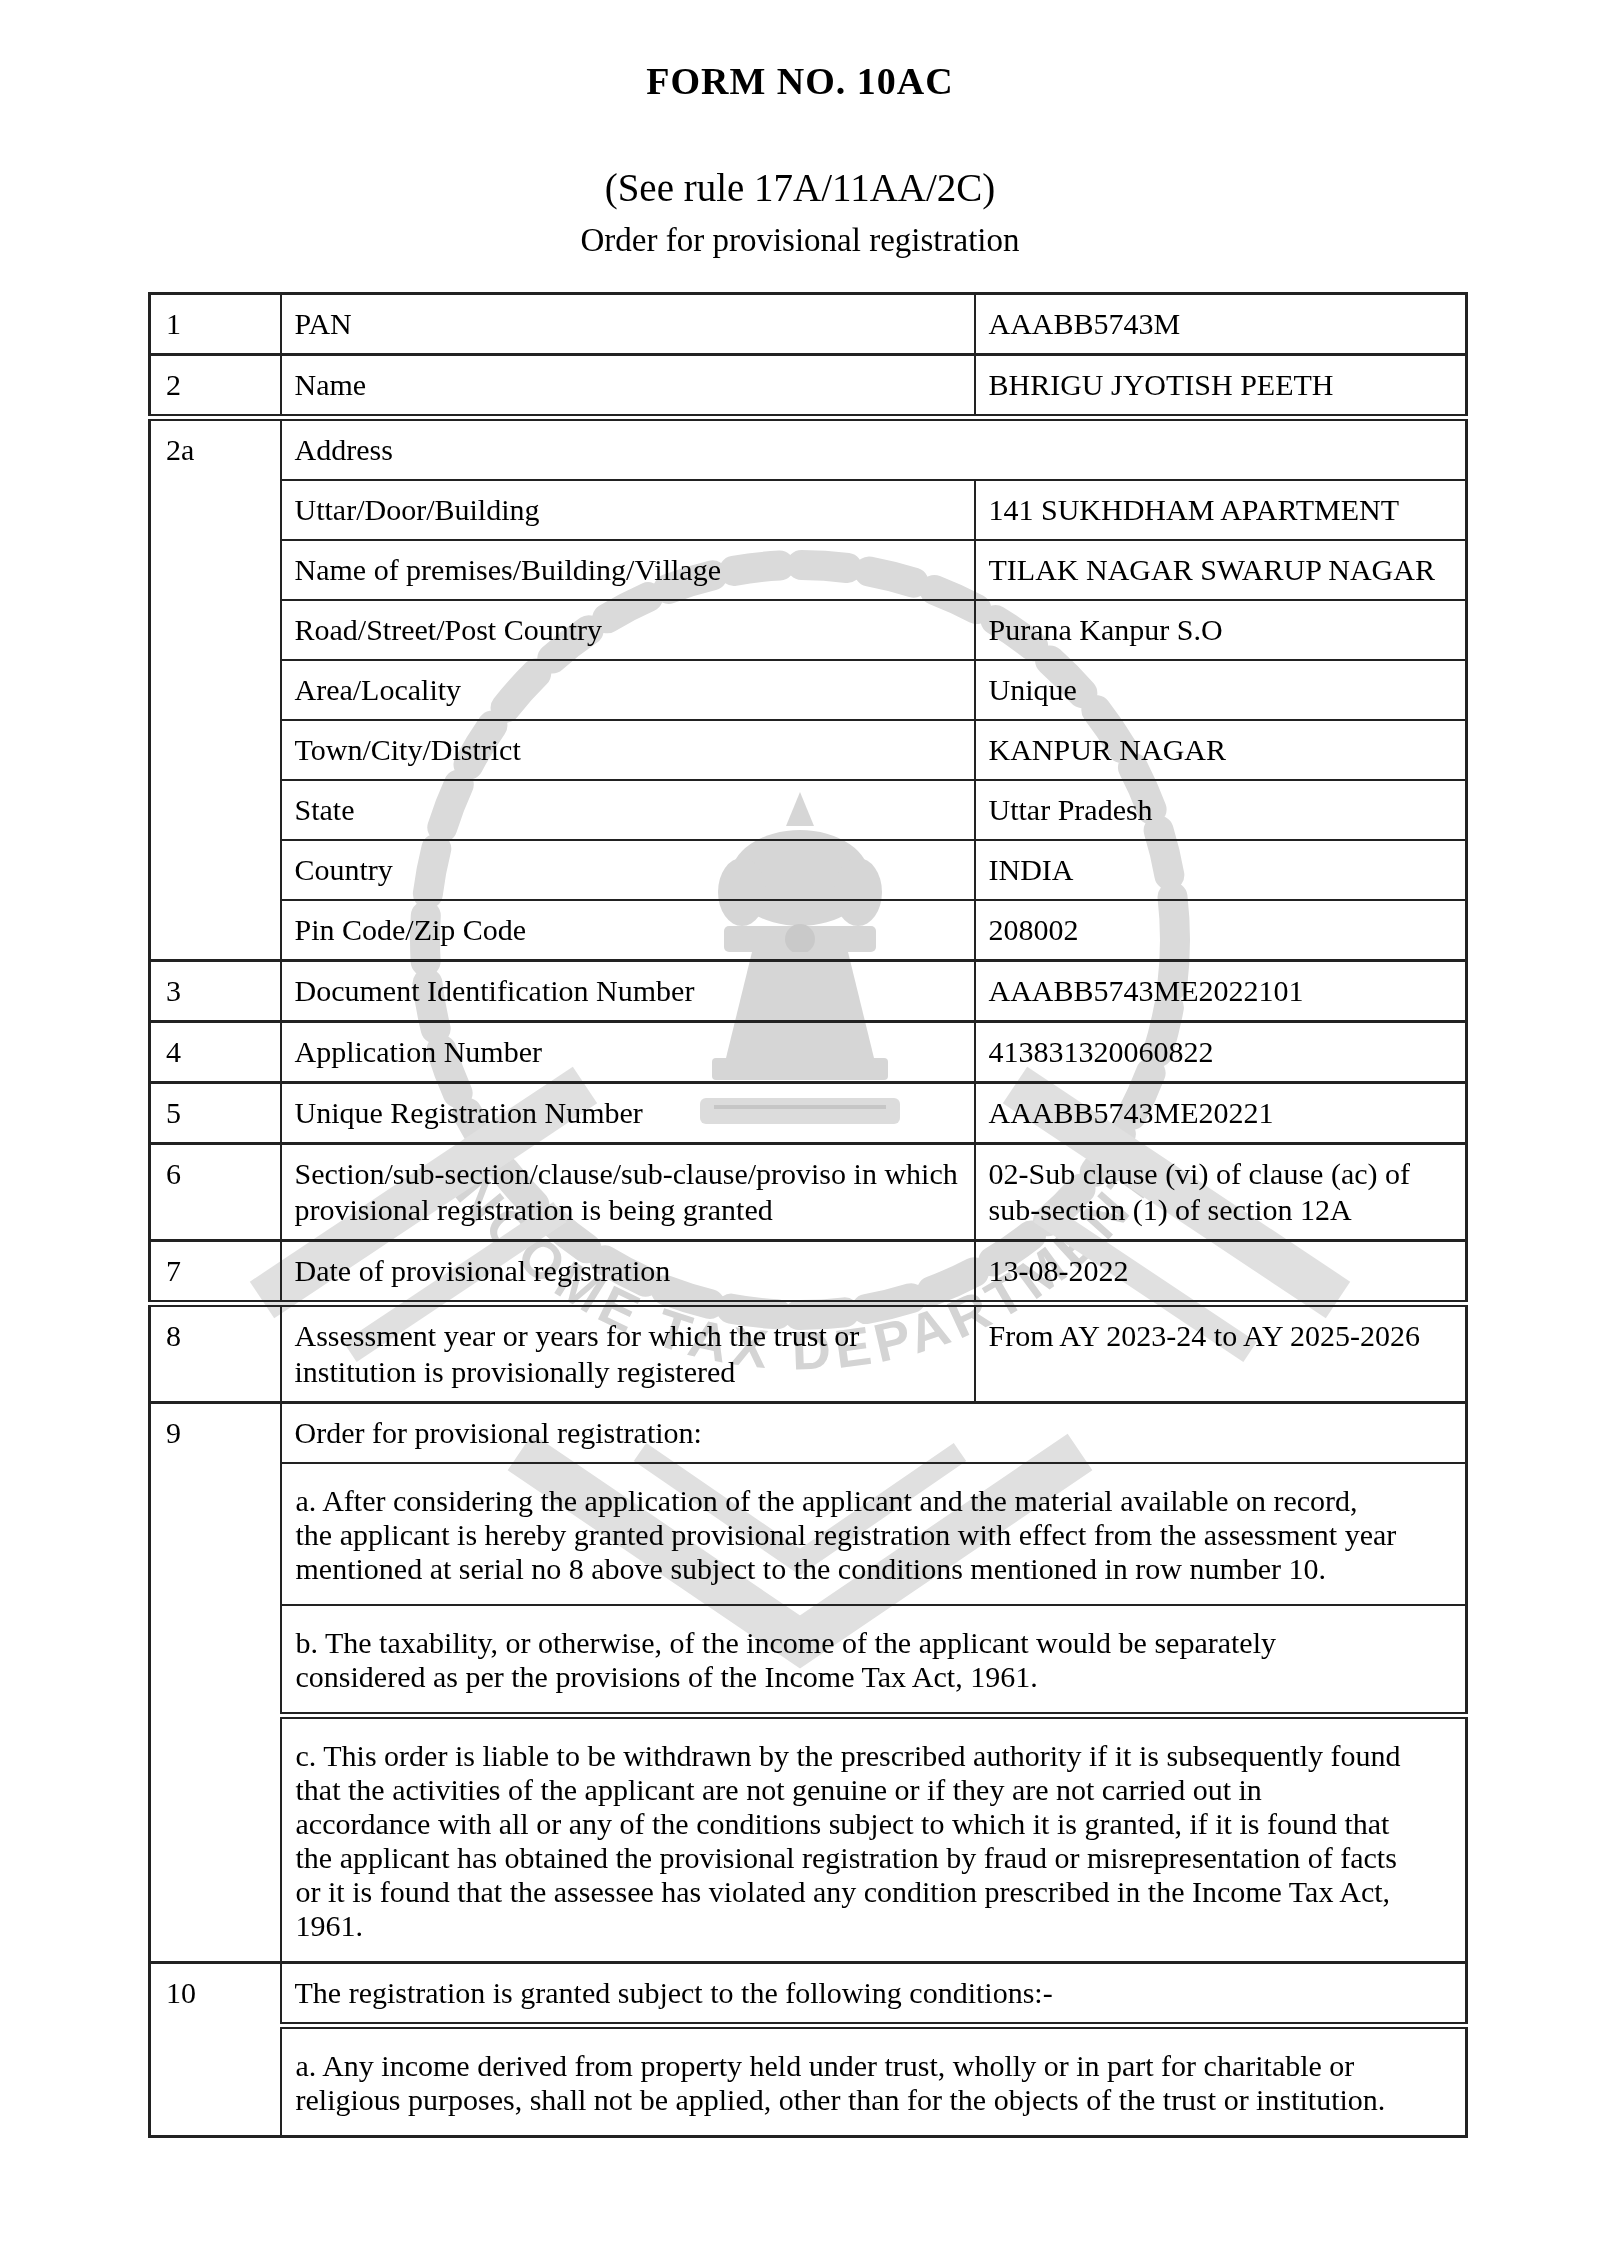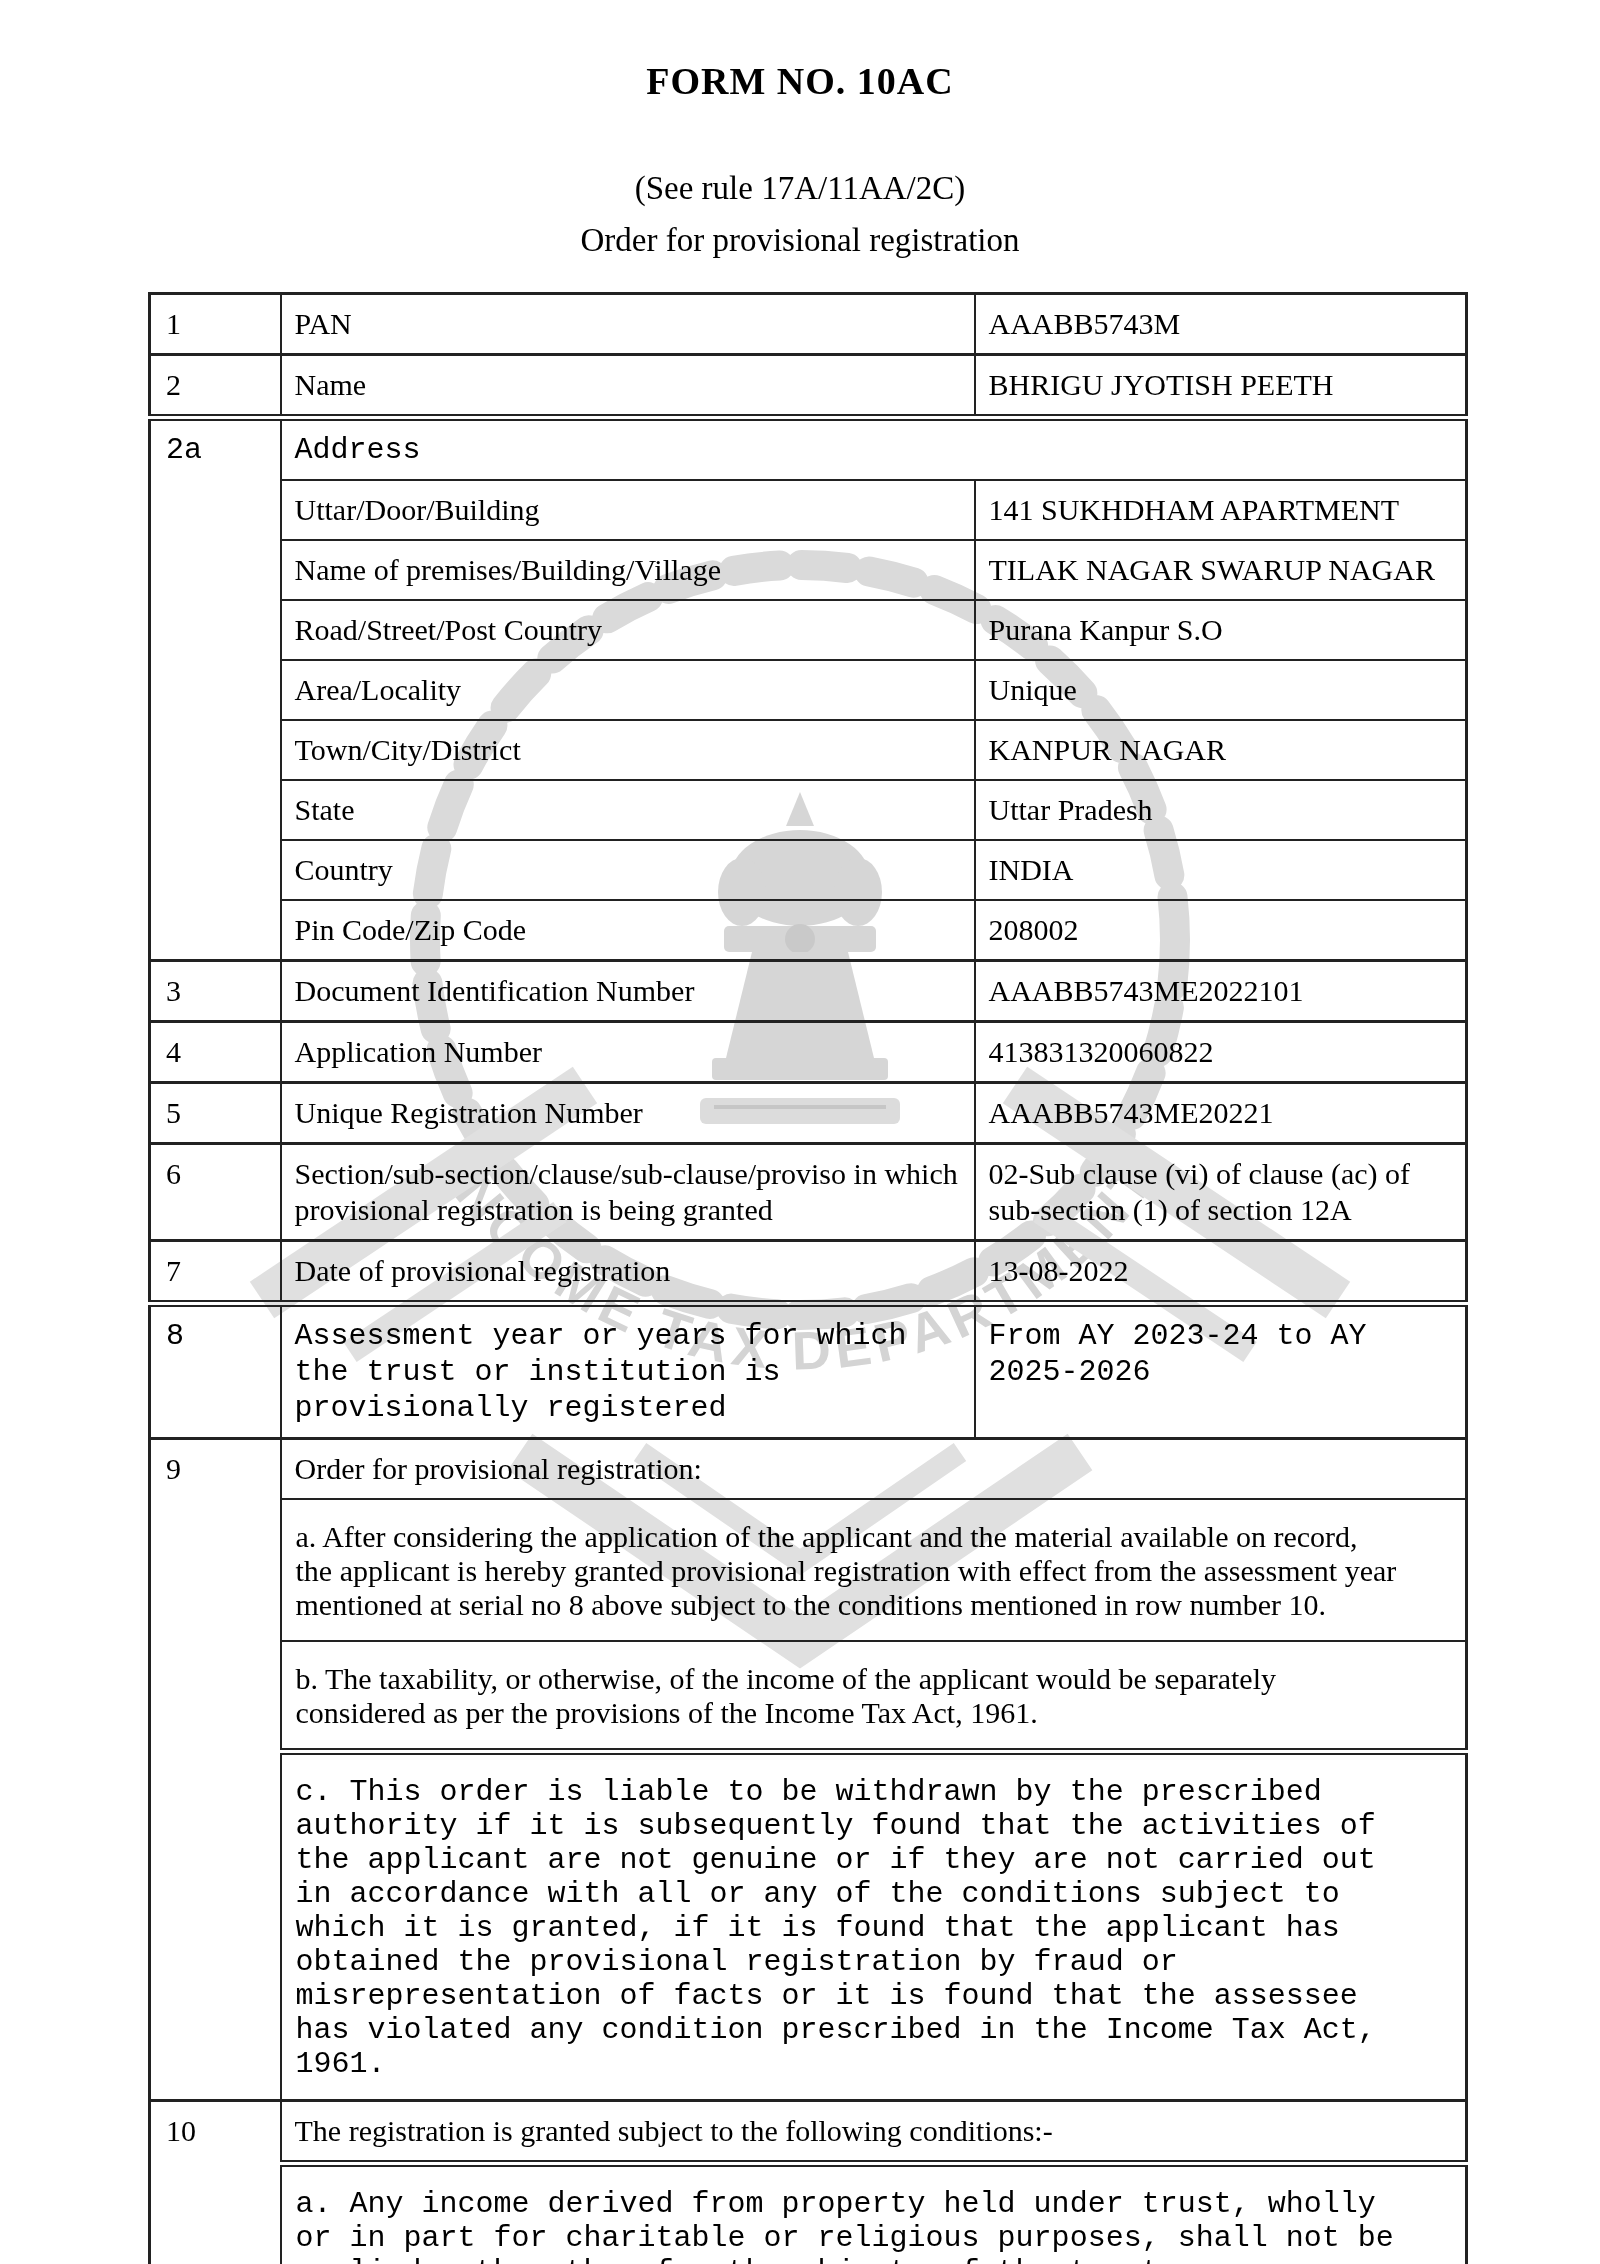--- a/index.html
+++ b/index.html
@@ -16,21 +16,21 @@
     pointer-events: none;
   }
   .doc-header { position: relative; z-index: 1; text-align: center; }
   .doc-title {
     margin: 0; padding-top: 56px;
     font-size: 38px; font-weight: bold; line-height: 50px;
     letter-spacing: 1px;
   }
   .doc-rule {
     margin: 64px 0 16px 0;
-    font-size: 33px; line-height: 36px; font-weight: normal;
+    font-size: 39px; line-height: 36px; font-weight: normal;
   }
   .doc-subtitle {
     margin: 16px 0 4px 0;
     font-size: 33px; line-height: 36px; font-weight: normal;
   }
   table.form {
     position: relative; z-index: 1;
     border-collapse: collapse;
     margin: 34px 0 0 148px;
     width: 1317px;
@@ -44,21 +44,21 @@
   td {
     border: 2px solid #222;
     vertical-align: top;
     line-height: 36px;
     padding: 11px 14px 11px 13px;
     background: transparent;
   }
   td.num { padding-left: 15px; }
   td.value { padding-right: 26px; margin-left: 36px; }
   tr.sec > td { border-top-width: 3px; }
-  tr.dbl > td { border-top: 7px double #222; font-family: Liberation Mono, monospace; }
+  tr.dbl > td { border-top: 7px double #222; }
   td.para {
     padding: 20px 64px 18px 14px;
     line-height: 34px;
   }
 </style>
 </head>
 <body>
 
 <div class="watermark">
   <svg width="1600" height="2264" viewBox="0 0 1600 2264" xmlns="http://www.w3.org/2000/svg">

